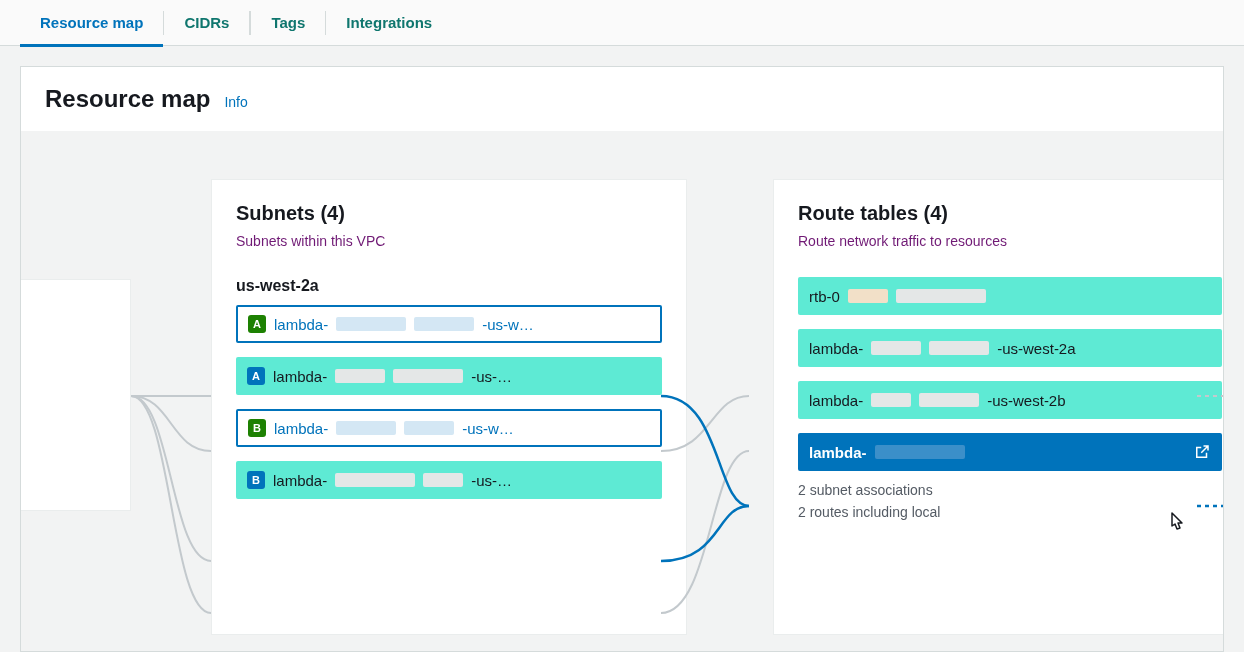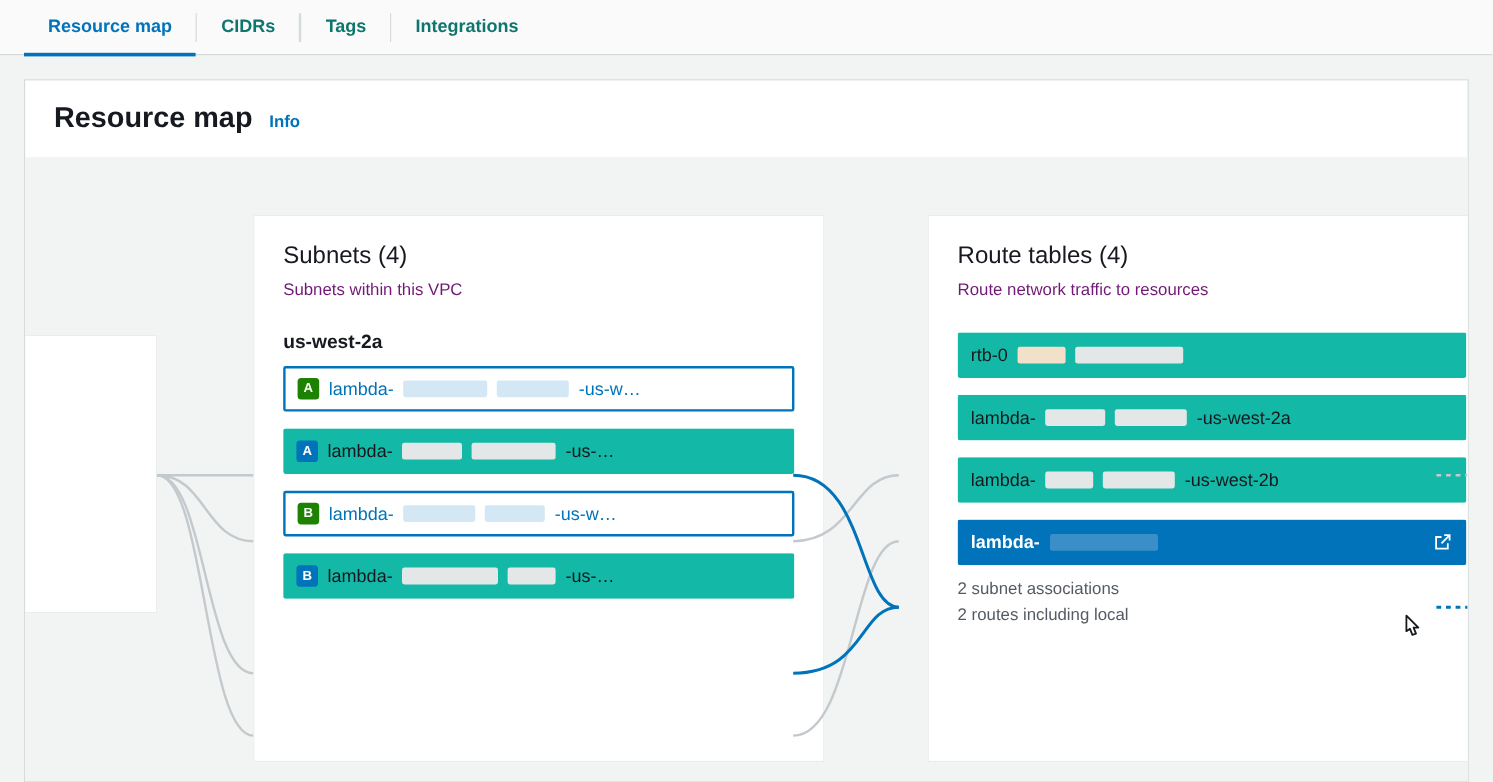--- a/index.html
+++ b/index.html
@@ -61,21 +61,21 @@
     align-items: baseline;
     gap: 14px;
   }
   .panel-title {
     font-size: 24px;
     font-weight: 700;
   }
   .info-link {
     color: #0073bb;
     font-size: 14px;
-    font-weight: 700;
+    font-weight: 400;
     cursor: pointer;
     text-align: right;
   }
   .canvas {
     background: #f2f3f3;
     height: 520px;
     position: relative;
     overflow: hidden;
   }
   .sidebar-stub {
@@ -101,21 +101,21 @@
     height: 456px;
   }
   .col-routes {
     left: 752px;
     top: 48px;
     width: 474px;
     height: 456px;
   }
   .col-title {
     font-size: 20px;
-    font-weight: 400;
+    font-weight: 700;
     margin-bottom: 8px;
   }
   .col-subtitle {
     font-size: 14px;
     color: #701a75;
     margin-bottom: 28px;
   }
   .az-label {
     font-size: 16px;
     font-weight: 700;
@@ -124,21 +124,21 @@
   }
   .item {
     height: 38px;
     display: flex;
     align-items: center;
     padding: 0 10px;
     border: 1px solid transparent;
     border-radius: 2px;
     margin-bottom: 14px;
     font-size: 15px;
-    background: #14b8a6;
+    background: #5eead4;
     gap: 8px;
     cursor: pointer;
     white-space: nowrap;
     overflow: hidden;
   }
   .item.selected {
     background: #fff;
     border: 2px solid #0073bb;
     color: #0073bb;
   }

